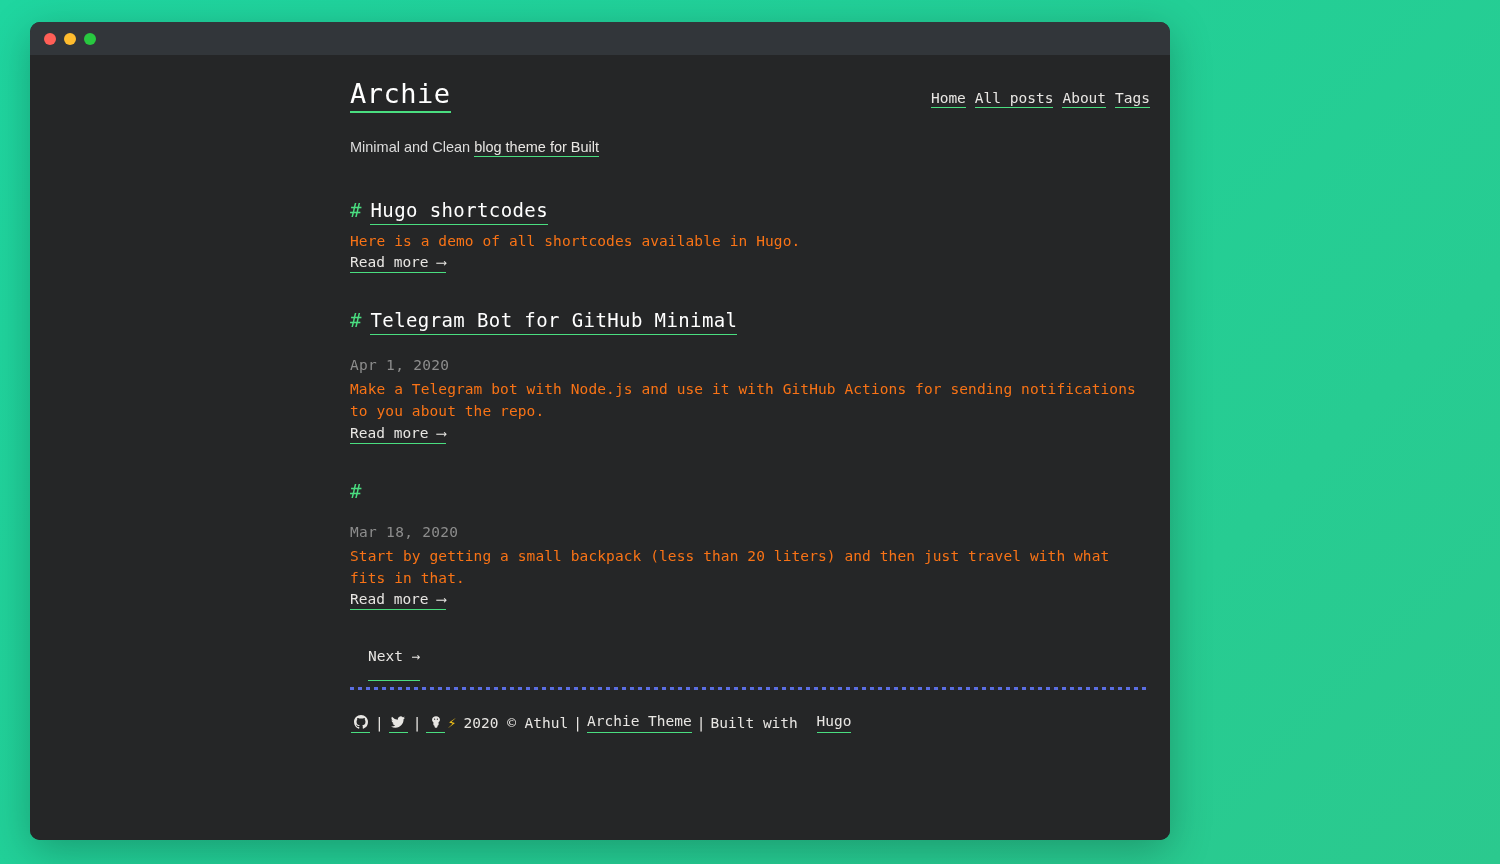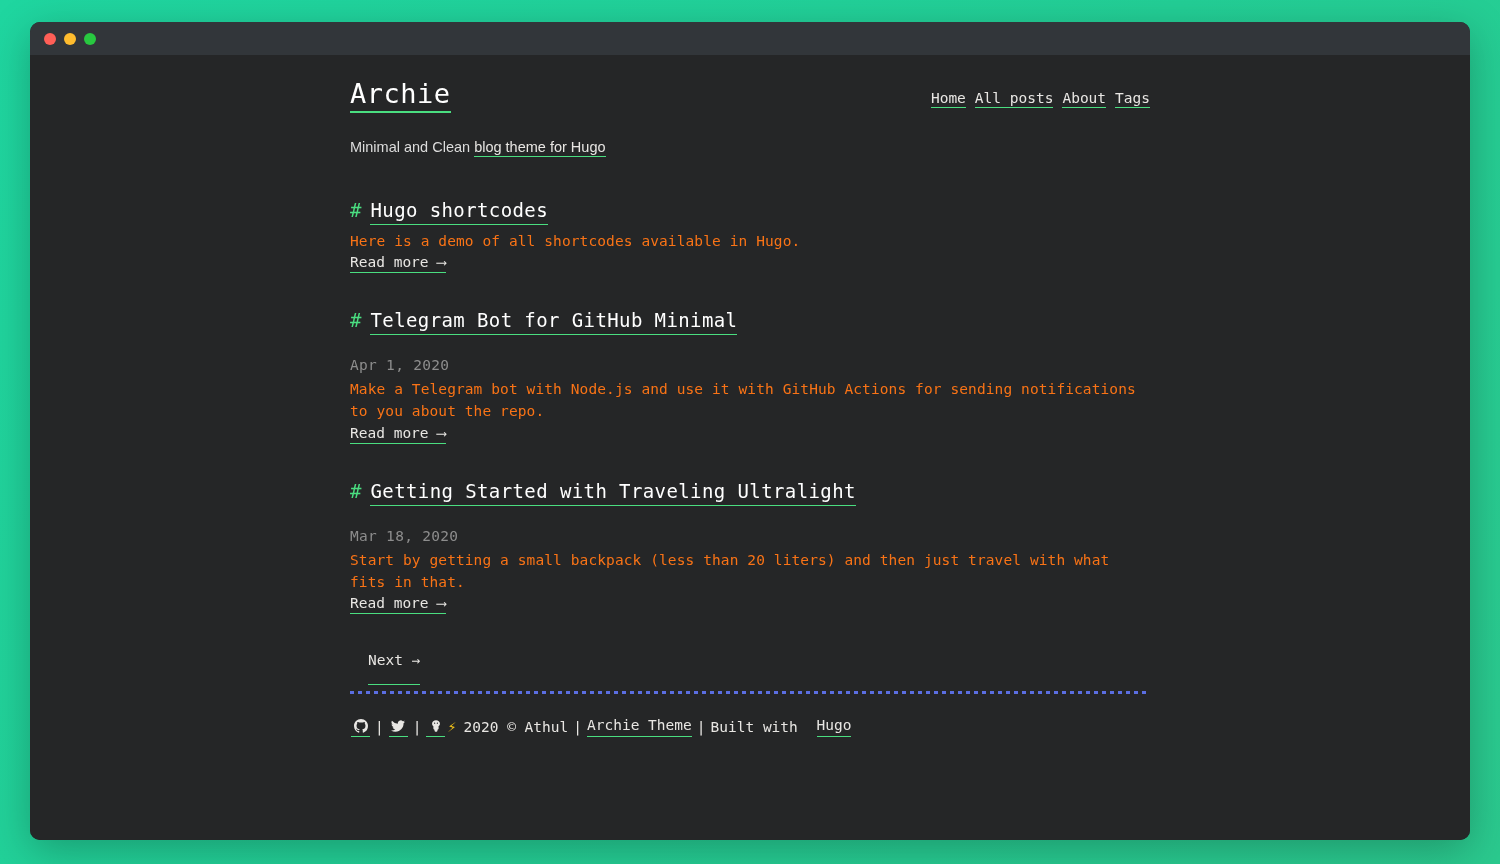--- a/index.html
+++ b/index.html
@@ -11,21 +11,21 @@
     height: 864px;
     background: #21d099;
     background: linear-gradient(135deg, #1fd6a0 0%, #23cf96 50%, #2bc98e 100%);
     font-family: "DejaVu Sans Mono", monospace;
     overflow: hidden;
   }
   .browser-window {
     position: absolute;
     left: 30px;
     top: 22px;
-    width: 1440px;
+    width: 1140px;
     height: 818px;
     background: #252627;
     border-radius: 10px;
     overflow: hidden;
     box-shadow: 0 10px 40px rgba(0,0,0,0.25);
   }
   .titlebar {
     height: 33px;
     background: #32363a;
     display: flex;
@@ -219,21 +219,21 @@
         <div class="site-title">Archie</div>
         <div class="nav">
           <a href="#">Home</a>
           <a href="#">All posts</a>
           <a href="#">About</a>
           <a href="#">Tags</a>
         </div>
       </div>
 
       <div class="tagline">
-        <span>Minimal and Clean </span><a href="#">blog theme for Hugo</a>
+        <span>Minimal and Clean </span><a href="#">blog theme for Built</a>
       </div>
 
       <div class="posts">
 
         <div class="post">
           <div class="post-title-line">
             <span class="hash">#</span>
             <span class="post-title">Hugo shortcodes</span>
           </div>
           <div class="post-summary">Here is a demo of all shortcodes available in Hugo.</div>
@@ -246,21 +246,20 @@
             <span class="post-title">Telegram Bot for GitHub Minimal</span>
           </div>
           <div class="post-date">Apr 1, 2020</div>
           <div class="post-summary">Make a Telegram bot with Node.js and use it with GitHub Actions for sending notifications to you about the repo.</div>
           <a class="read-more" href="#">Read more  ⟶</a>
         </div>
 
         <div class="post">
           <div class="post-title-line">
             <span class="hash">#</span>
-            <span class="post-title">Getting Started with Traveling Ultralight</span>
           </div>
           <div class="post-date">Mar 18, 2020</div>
           <div class="post-summary">Start by getting a small backpack (less than 20 liters) and then just travel with what fits in that.</div>
           <a class="read-more" href="#">Read more  ⟶</a>
         </div>
 
       </div>
 
       <div class="pager">
         <a href="#">Next →</a>

